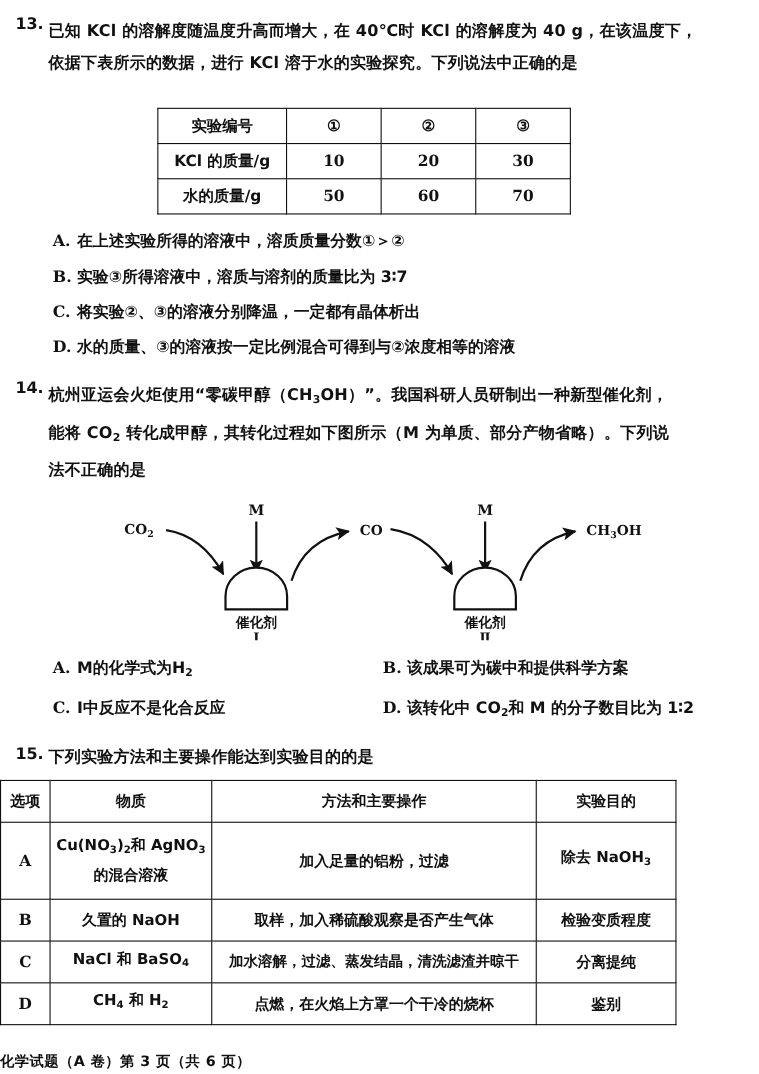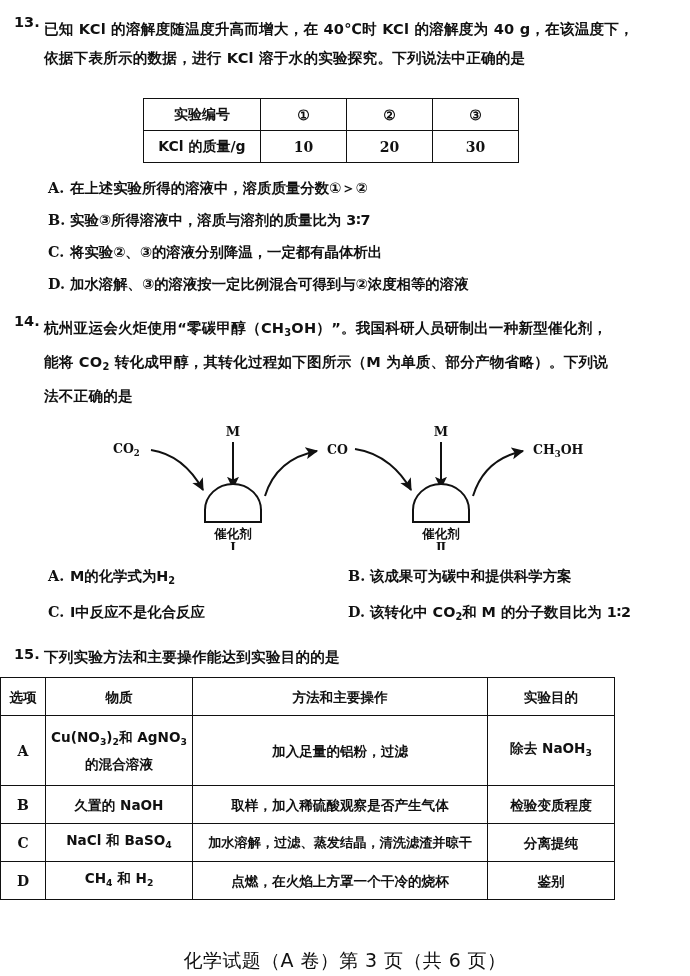--- a/index.html
+++ b/index.html
@@ -128,23 +128,22 @@
   table.t15 tr.tall td { height: 70px; }
   table.t15 tr.short td { height: 38px; }
   .two-line { display: block; }
 
   
   .footer {
     position: absolute;
     left: 0;
     right: 0;
     bottom: 16px;
-    text-align: center;
-    font-size: 19px;
-    font-weight: 400;
+    font-size: 13px;
+    font-weight: 700;
     letter-spacing: 0.4px;
   }
 </style>
 </head>
 <body>
 
 <div class="page">
 
   <div class="question" style="margin-top:14px;">
     <span class="q-num">13.</span>
@@ -162,36 +161,42 @@
         <td class="val circled">①</td>
         <td class="val circled">②</td>
         <td class="val circled">③</td>
       </tr>
       <tr>
         <td class="lbl">KCl 的质量/g</td>
         <td class="val">10</td>
         <td class="val">20</td>
         <td class="val">30</td>
       </tr>
+      <tr>
+        <td class="lbl">水的质量/g</td>
+        <td class="val">50</td>
+        <td class="val">60</td>
+        <td class="val">70</td>
+      </tr>
     </tbody>
       </table>
   </div>
 
   <div class="options" style="margin-top:9px;">
     <div class="opt">
       <span class="opt-label lat">A.</span><span>在上述实验所得的溶液中，溶质质量分数①＞②</span>
     </div>
     <div class="opt">
       <span class="opt-label lat">B.</span><span>实验③所得溶液中，溶质与溶剂的质量比为 3∶7</span>
     </div>
     <div class="opt">
       <span class="opt-label lat">C.</span><span>将实验②、③的溶液分别降温，一定都有晶体析出</span>
     </div>
     <div class="opt">
-      <span class="opt-label lat">D.</span><span>加水溶解、③的溶液按一定比例混合可得到与②浓度相等的溶液</span>
+      <span class="opt-label lat">D.</span><span>水的质量、③的溶液按一定比例混合可得到与②浓度相等的溶液</span>
     </div>
   </div>
 
   <div class="question" style="margin-top:13px;">
     <span class="q-num">14.</span>
     <div class="q-body">
       <span class="q-line"><span>杭州亚运会火炬使用“零碳甲醇（CH</span><sub>3</sub><span>OH）”。我国科研人员研制出一种新型催化剂，</span></span>
       <span class="q-line"><span>能将 CO</span><sub>2</sub><span> 转化成甲醇，其转化过程如下图所示（M 为单质、部分产物省略）。下列说</span></span>
       <span class="q-line">法不正确的是</span>
     </div>

